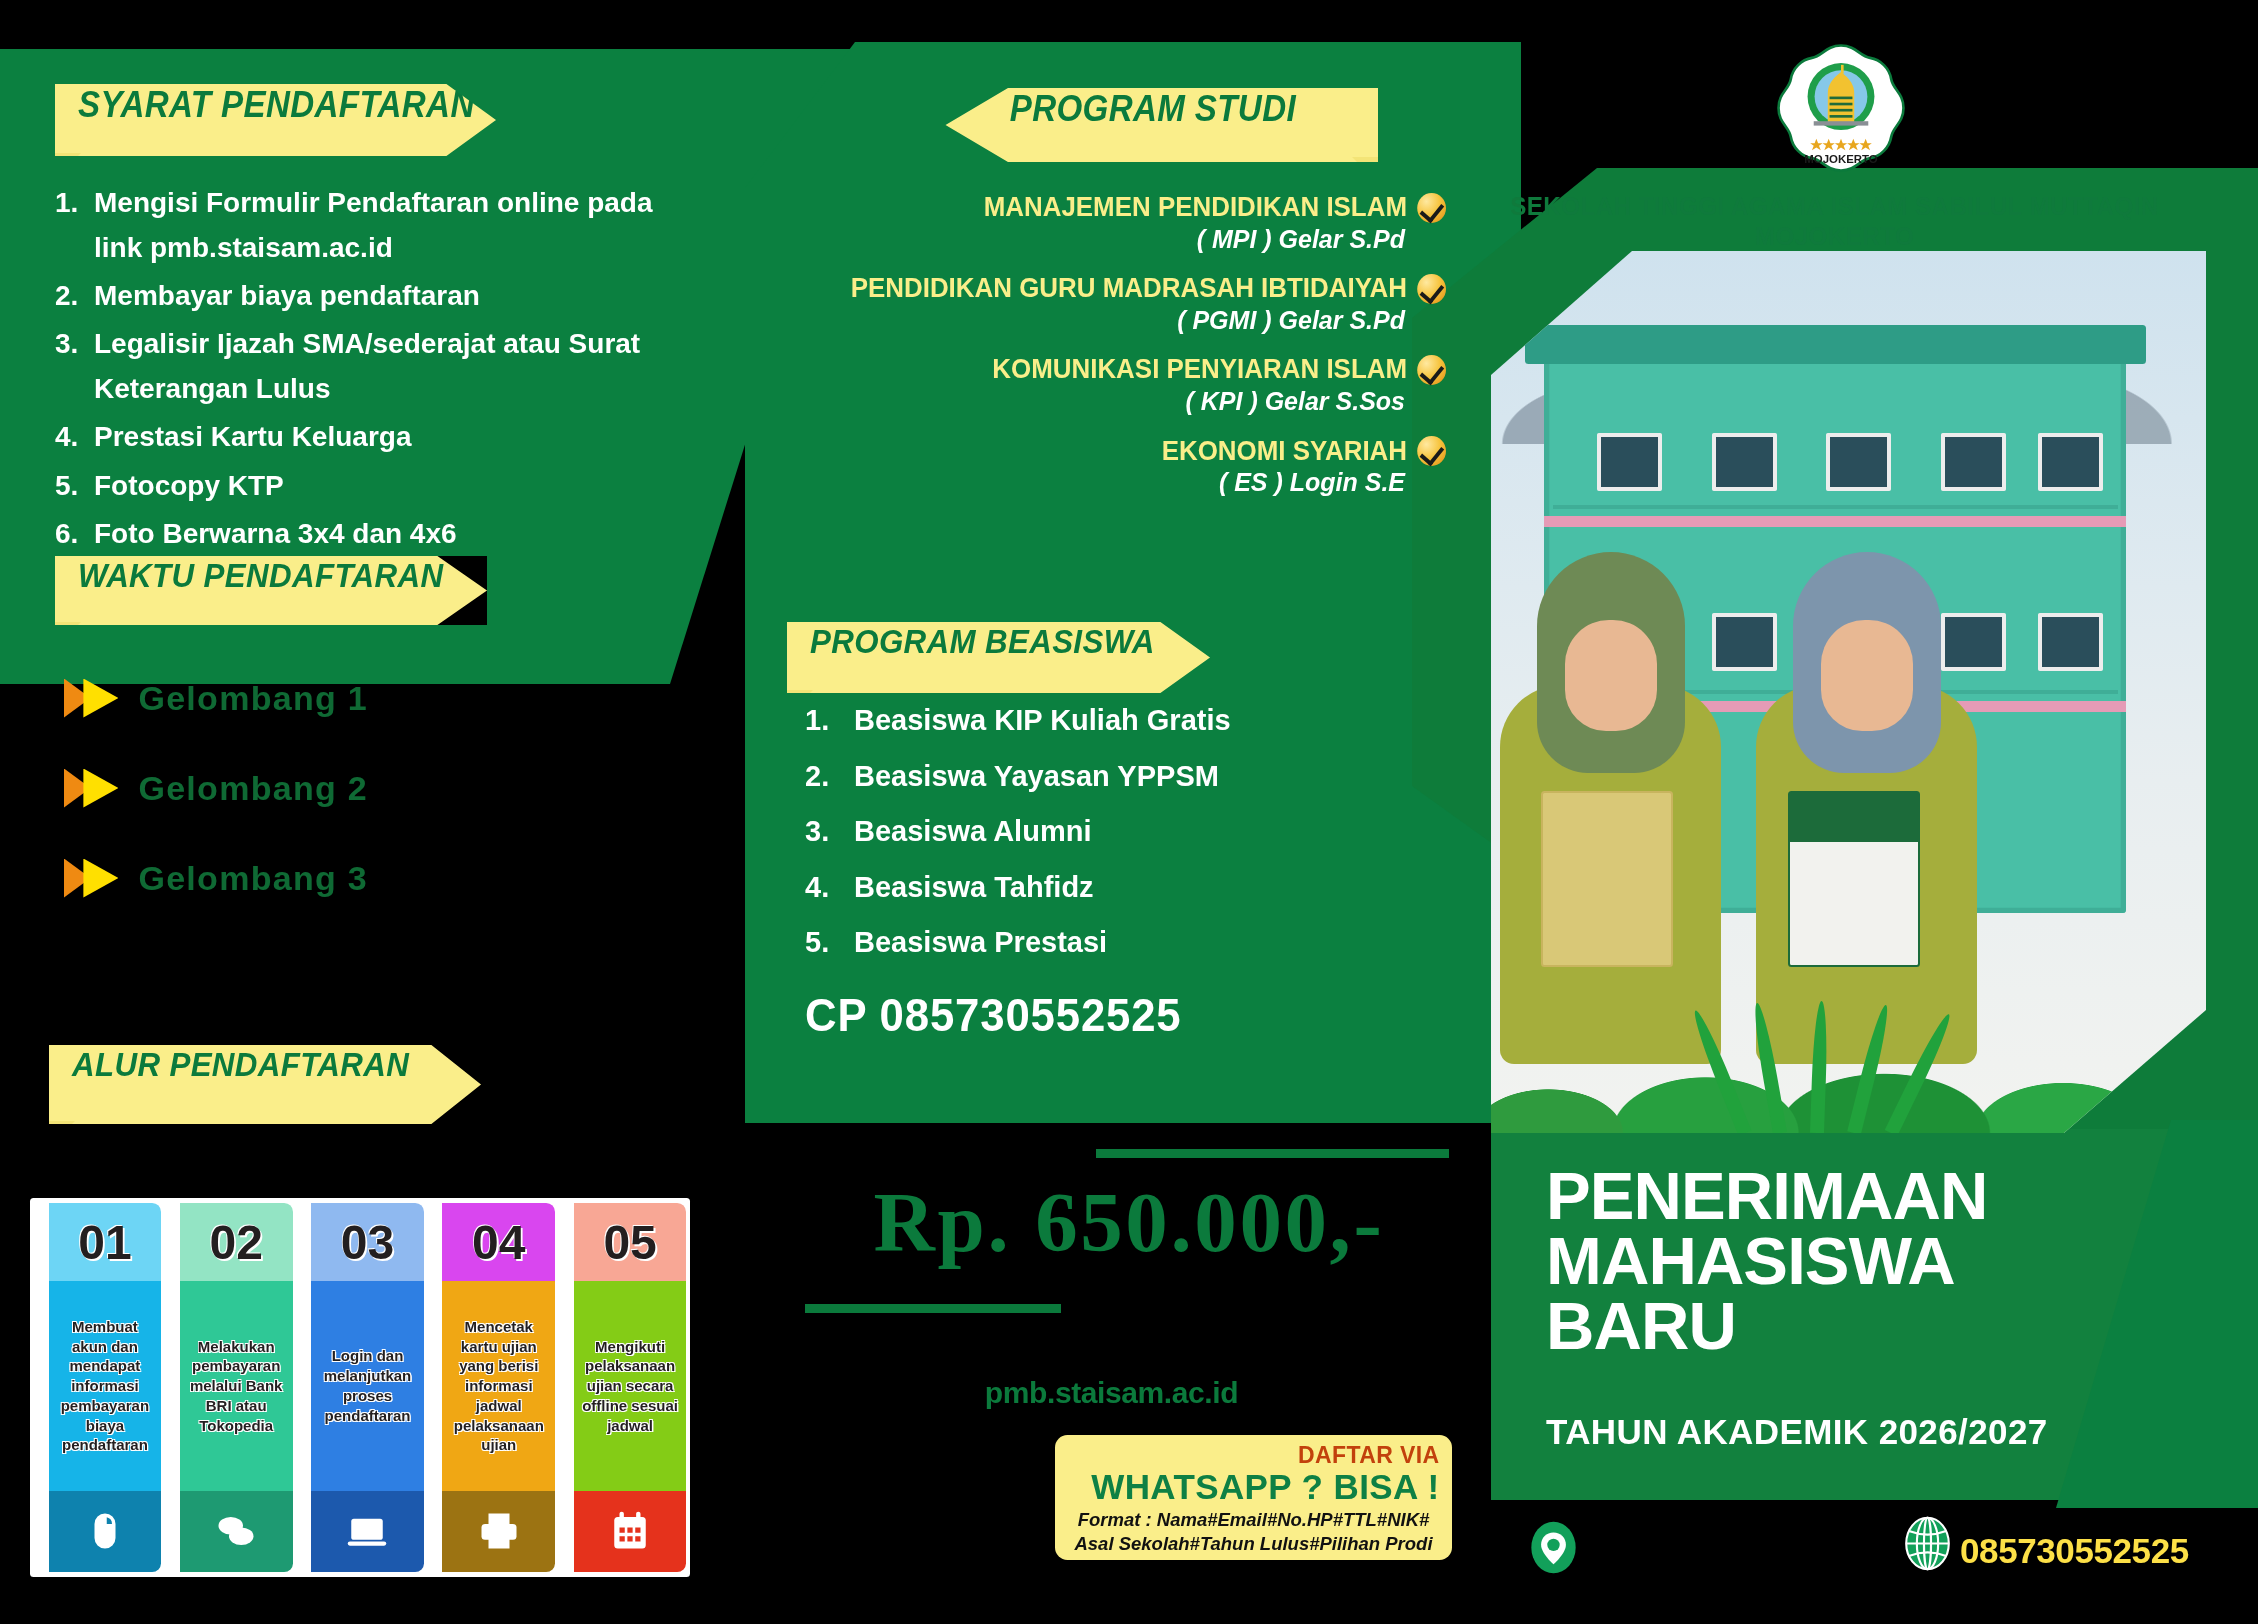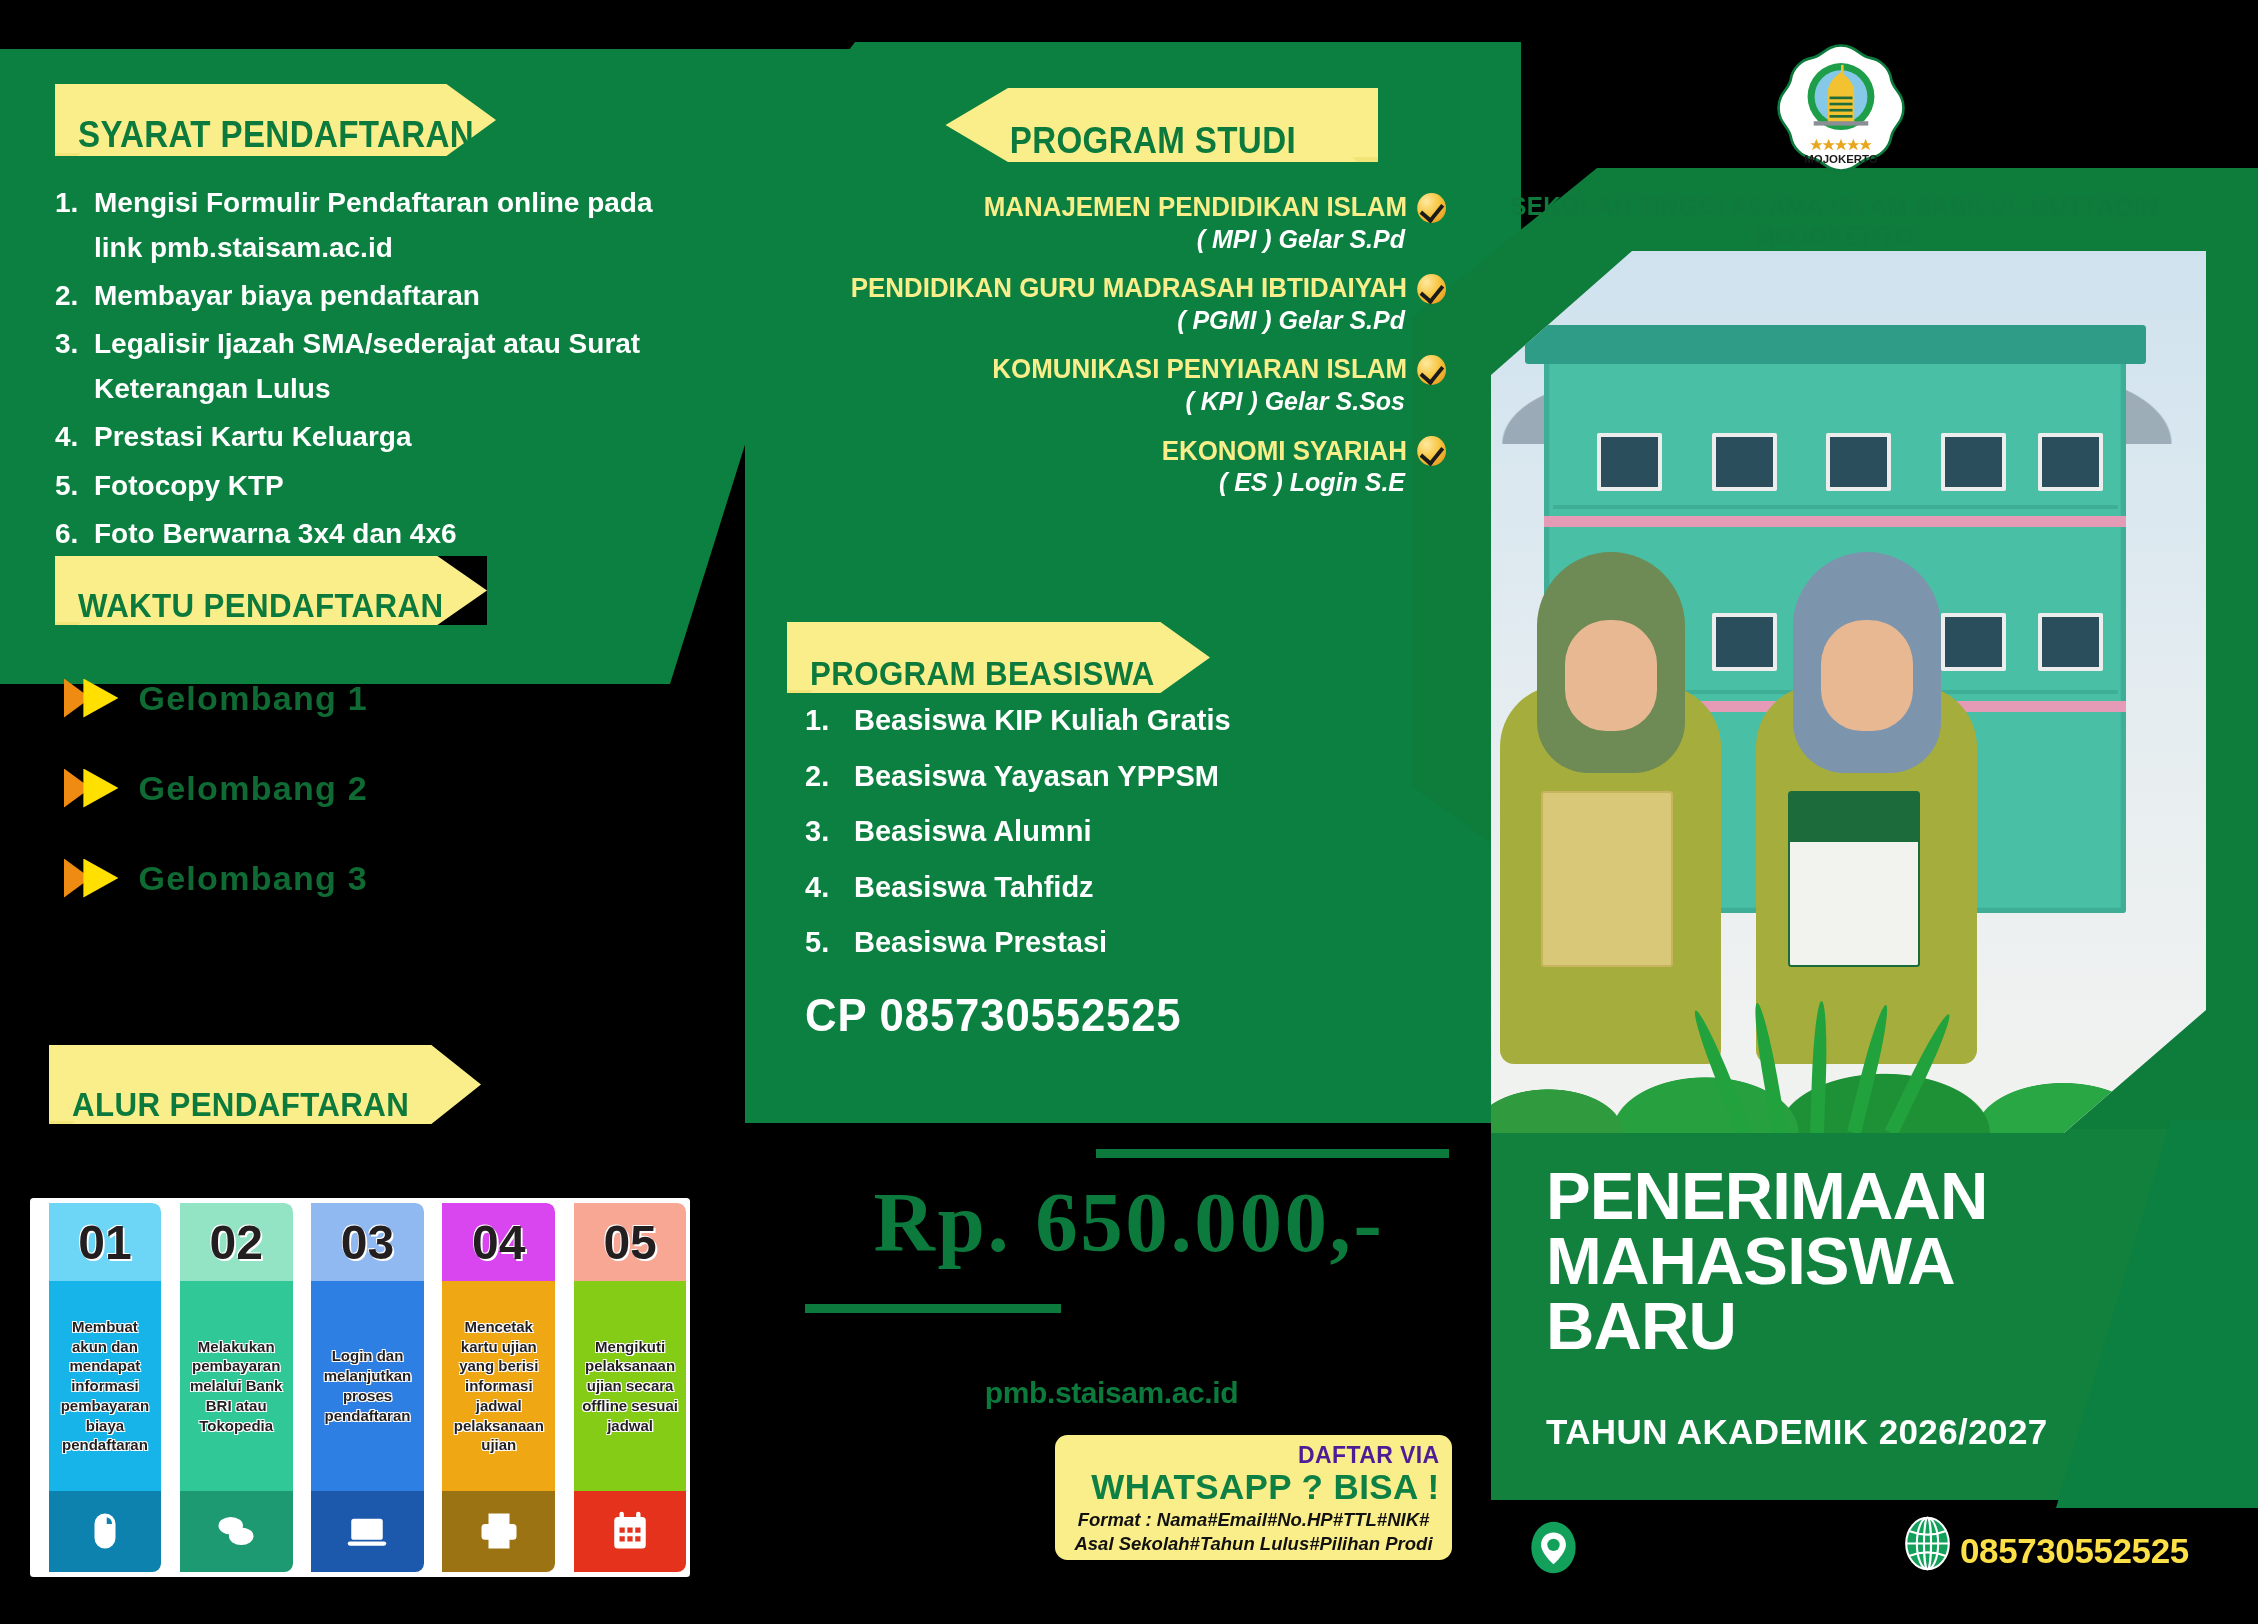--- a/index.html
+++ b/index.html
@@ -41,21 +41,21 @@
   
   .ribbon{
     position:absolute; background:#FAEE8A;
     display:flex; align-items:center;
     clip-path:polygon(0 0, 100% 0, 100% 100%, 0 100%,
                       0 100%, 0 0);
   }
   .ribbon .rb-inner{
     position:relative; width:100%; height:100%;
     background:#FAEE8A;
-    display:flex; align-items:flex-end;
+    display:flex; align-items:flex-start;font-style:italic;
   }
   .ribbon-text{
     color:#0B7A3C; font-weight:900; letter-spacing:0.4px;
     white-space:nowrap; font-family:"Liberation Sans", sans-serif;
     transform:scaleX(.92); transform-origin:left center;
   }
   .ribbon-notch{
     position:absolute; right:0; top:0; height:100%; width:62px;
     background:#0B8040;
     clip-path:polygon(100% 0, 100% 100%, 20% 100%, 100% 50%, 20% 0);
@@ -201,21 +201,21 @@
     letter-spacing:-0.4px;
   }
 
   
   .wa-box{
     position:absolute; left:1055px; top:1435px; width:397px; height:125px;
     background:#FAEE8A; border-radius:12.4px;
     padding:7px 12.4px 5.3px;
     display:flex; flex-direction:column; align-items:flex-end;
   }
-  .wa-daftar{ color:#4c1d95; font-size:23px; font-weight:900; letter-spacing:0.4px; }
+  .wa-daftar{ color:#c2410c; font-size:23px; font-weight:900; letter-spacing:0.4px; }
   .wa-title{ color:#0E8044; font-size:35px; font-weight:900; letter-spacing:0.4px; margin-top:-1.8px; }
   .wa-fmt{
     color:#111; font-size:18.5px; font-weight:900; font-style:italic;
     text-align:center; line-height:1.25; width:100%; margin-top:0.9px;
   }
 
   
   .logo-wrap{
     position:absolute; left:1775px; top:42px; width:132px; height:132px;
   }

